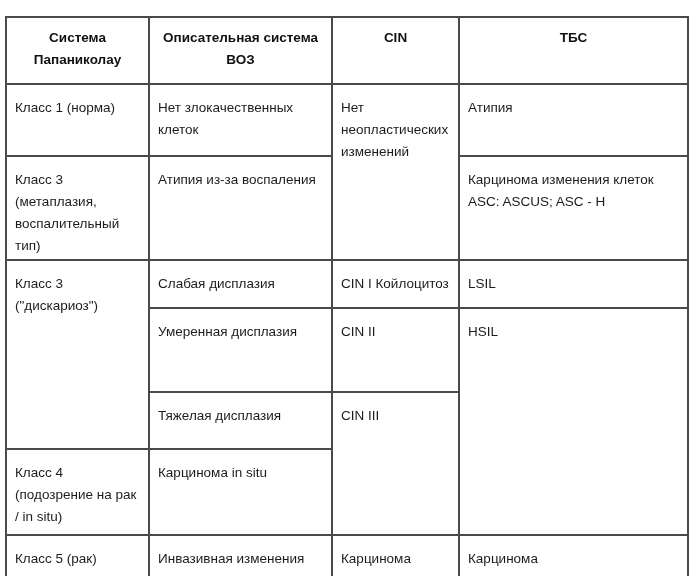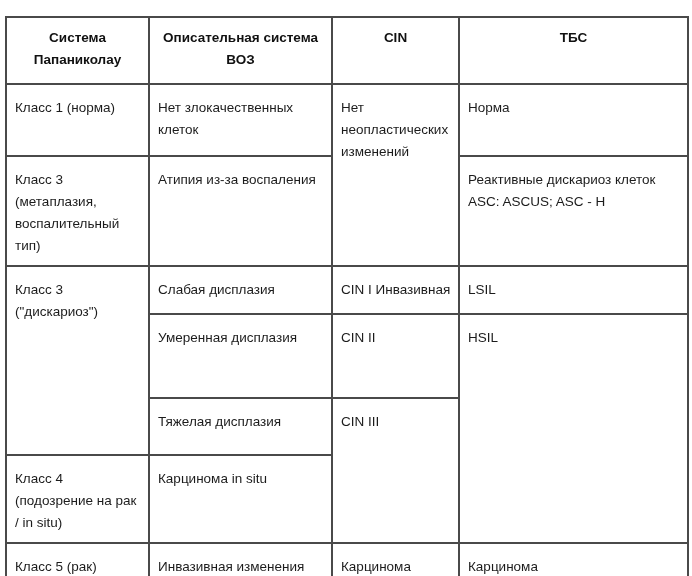--- a/index.html
+++ b/index.html
@@ -36,21 +36,21 @@
   }
   table.cls th {
     font-weight: bold;
     text-align: center;
     padding: 9px 4px 2px 4px;
     color: #111111;
   }
   table.cls td {
     text-align: left;
     font-weight: normal;
-    padding: 12px 6px 8px 8px;
+    padding: 12px 6px 0 8px;
   }
   col.c1 { width: 143px; }
   col.c2 { width: 183px; }
   col.c3 { width: 127px; }
   col.c4 { width: 229px; }
 </style>
 </head>
 <body>
 
 <div class="page">
@@ -70,36 +70,36 @@
         <th>CIN</th>
         <th>ТБС</th>
       </tr>
       <tr style="height:72px;">
         <td>Класс 1 (норма)</td>
         <td>Нет злокачественных
 клеток</td>
         <td rowspan="2">Нет
 неопластических
 изменений</td>
-        <td>Норма</td>
+        <td>Атипия</td>
       </tr>
       <tr style="height:104px;">
         <td>Класс 3
 (метаплазия,
 воспалительный
 тип)</td>
         <td>Атипия из-за воспаления</td>
-        <td>Реактивные дискариоз клеток
+        <td>Карцинома изменения клеток
 ASC: ASCUS; ASC - H</td>
       </tr>
       <tr style="height:48px;">
         <td rowspan="3">Класс 3
 ("дискариоз")</td>
         <td>Слабая дисплазия</td>
-        <td>CIN I Инвазивная</td>
+        <td>CIN I Койлоцитоз</td>
         <td>LSIL</td>
       </tr>
       <tr style="height:84px;">
         <td>Умеренная дисплазия</td>
         <td>CIN II</td>
         <td rowspan="3">HSIL</td>
       </tr>
       <tr style="height:57px;">
         <td>Тяжелая дисплазия</td>
         <td rowspan="2">CIN III</td>

